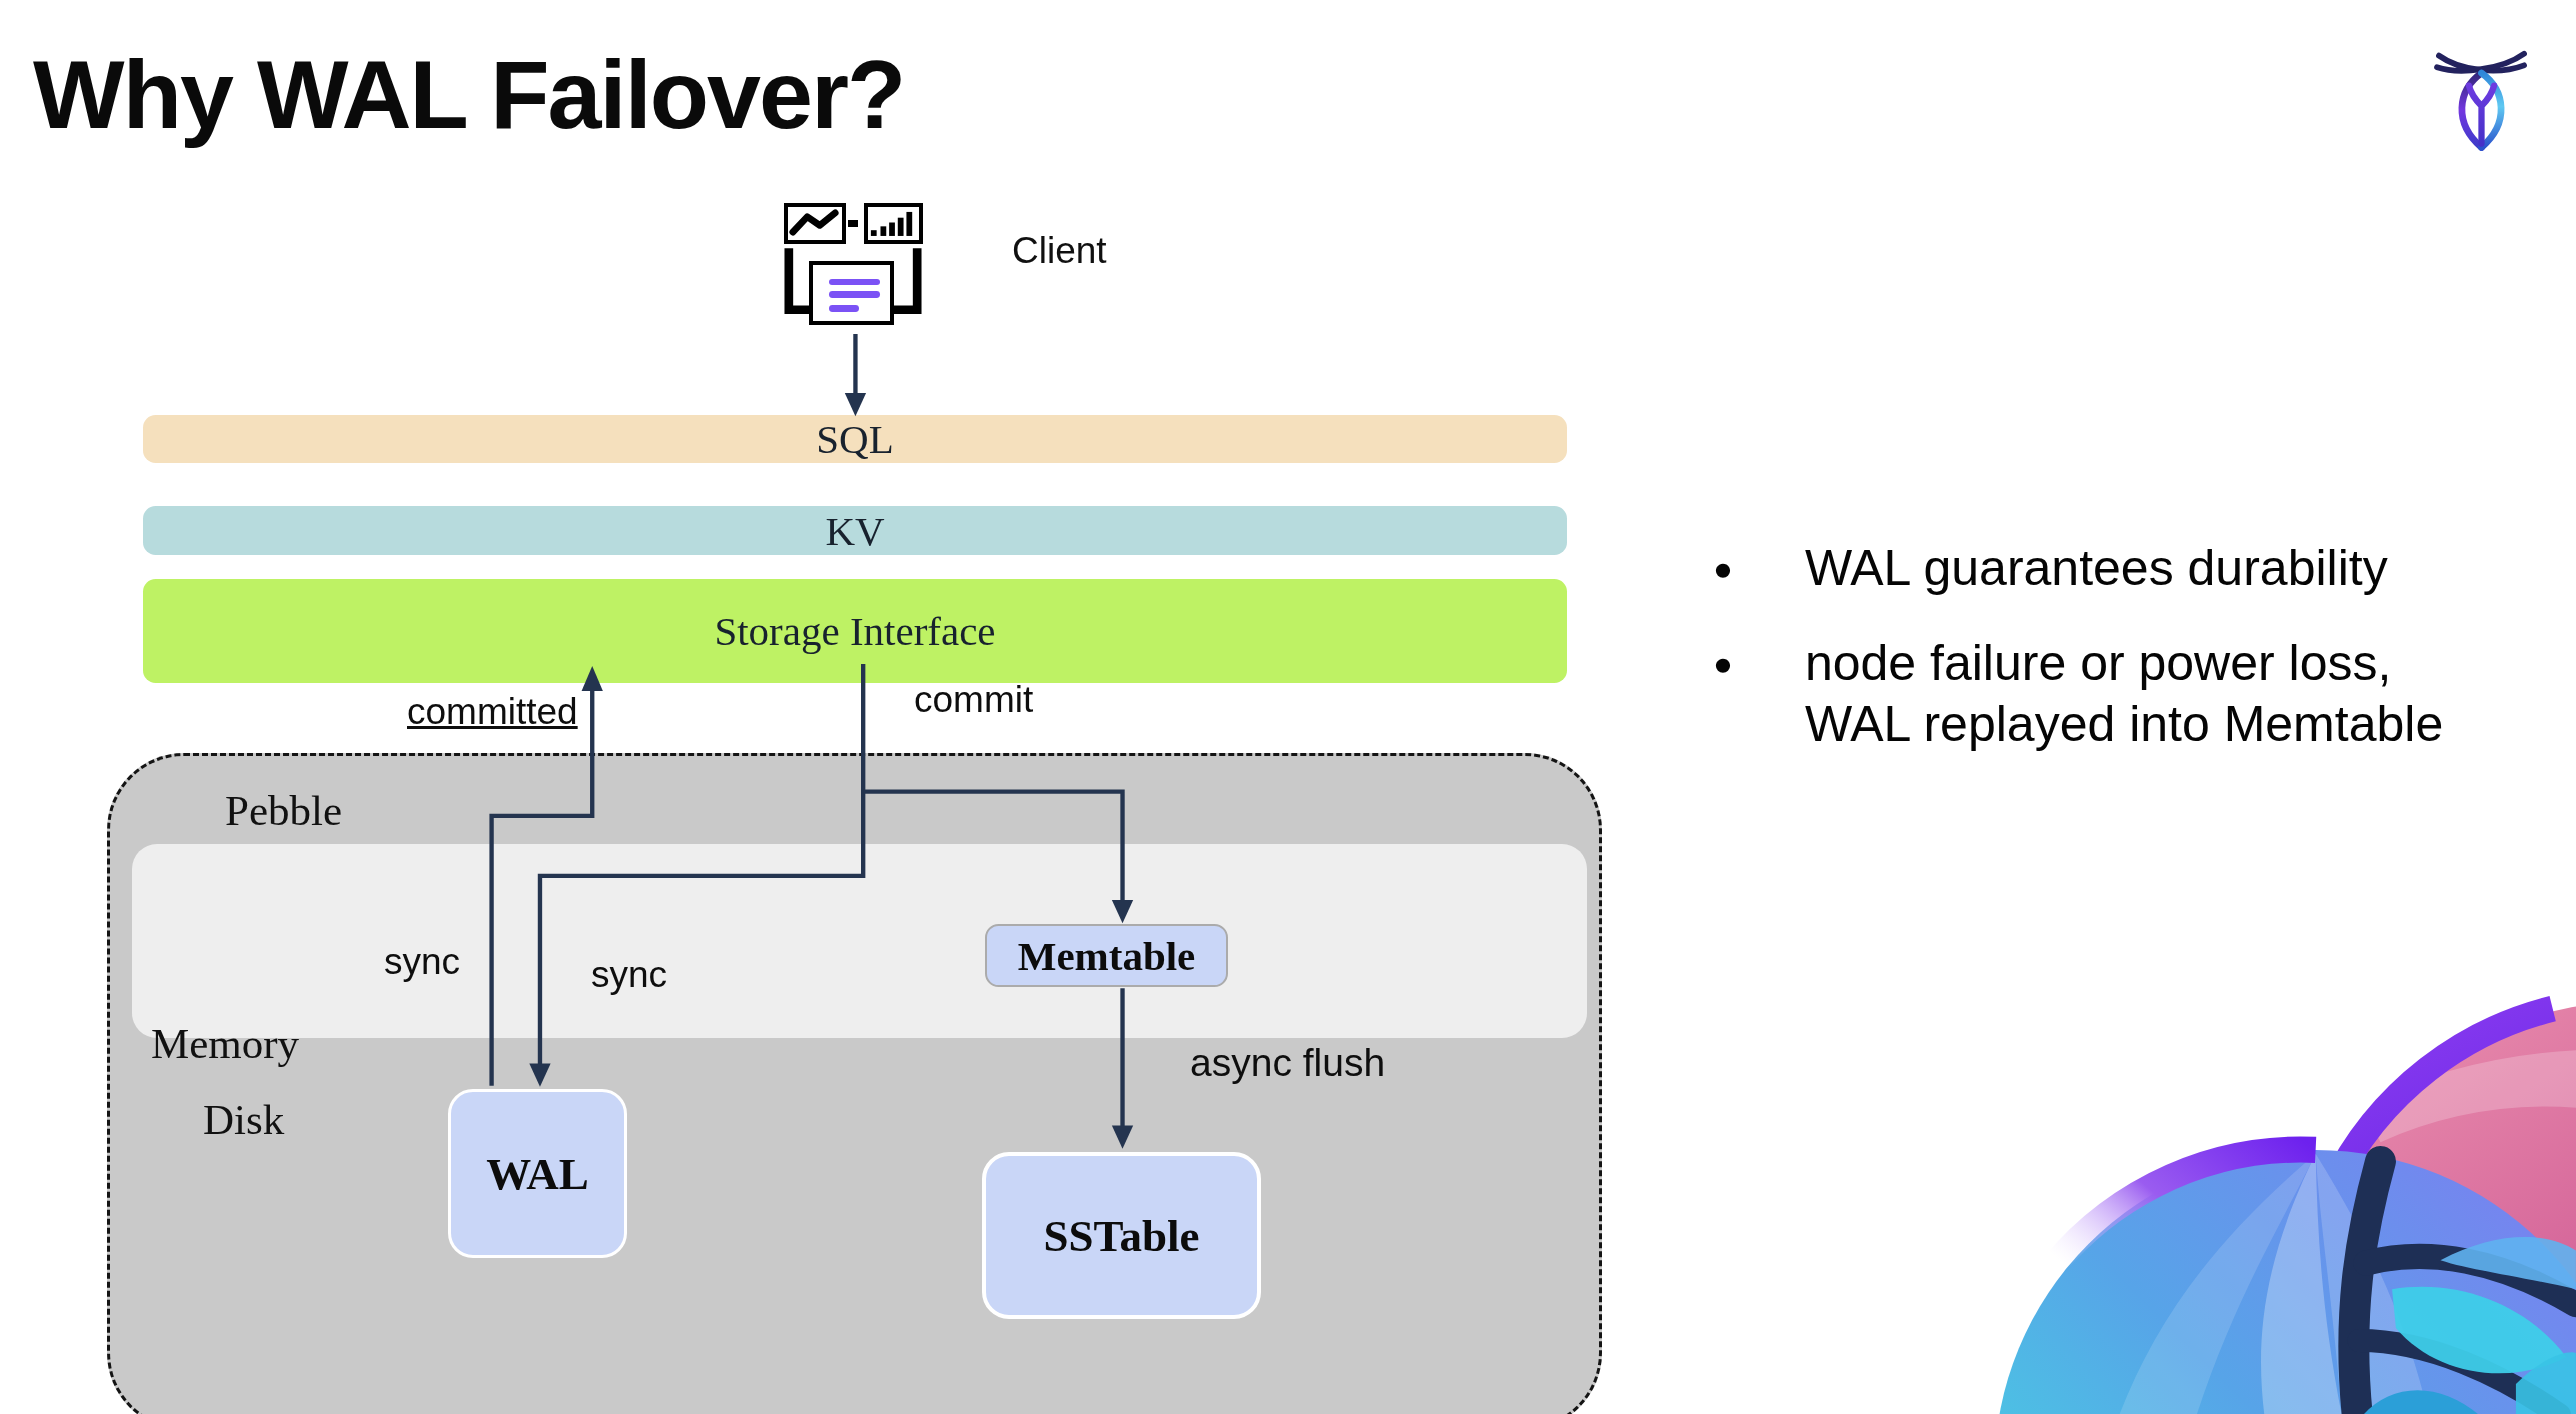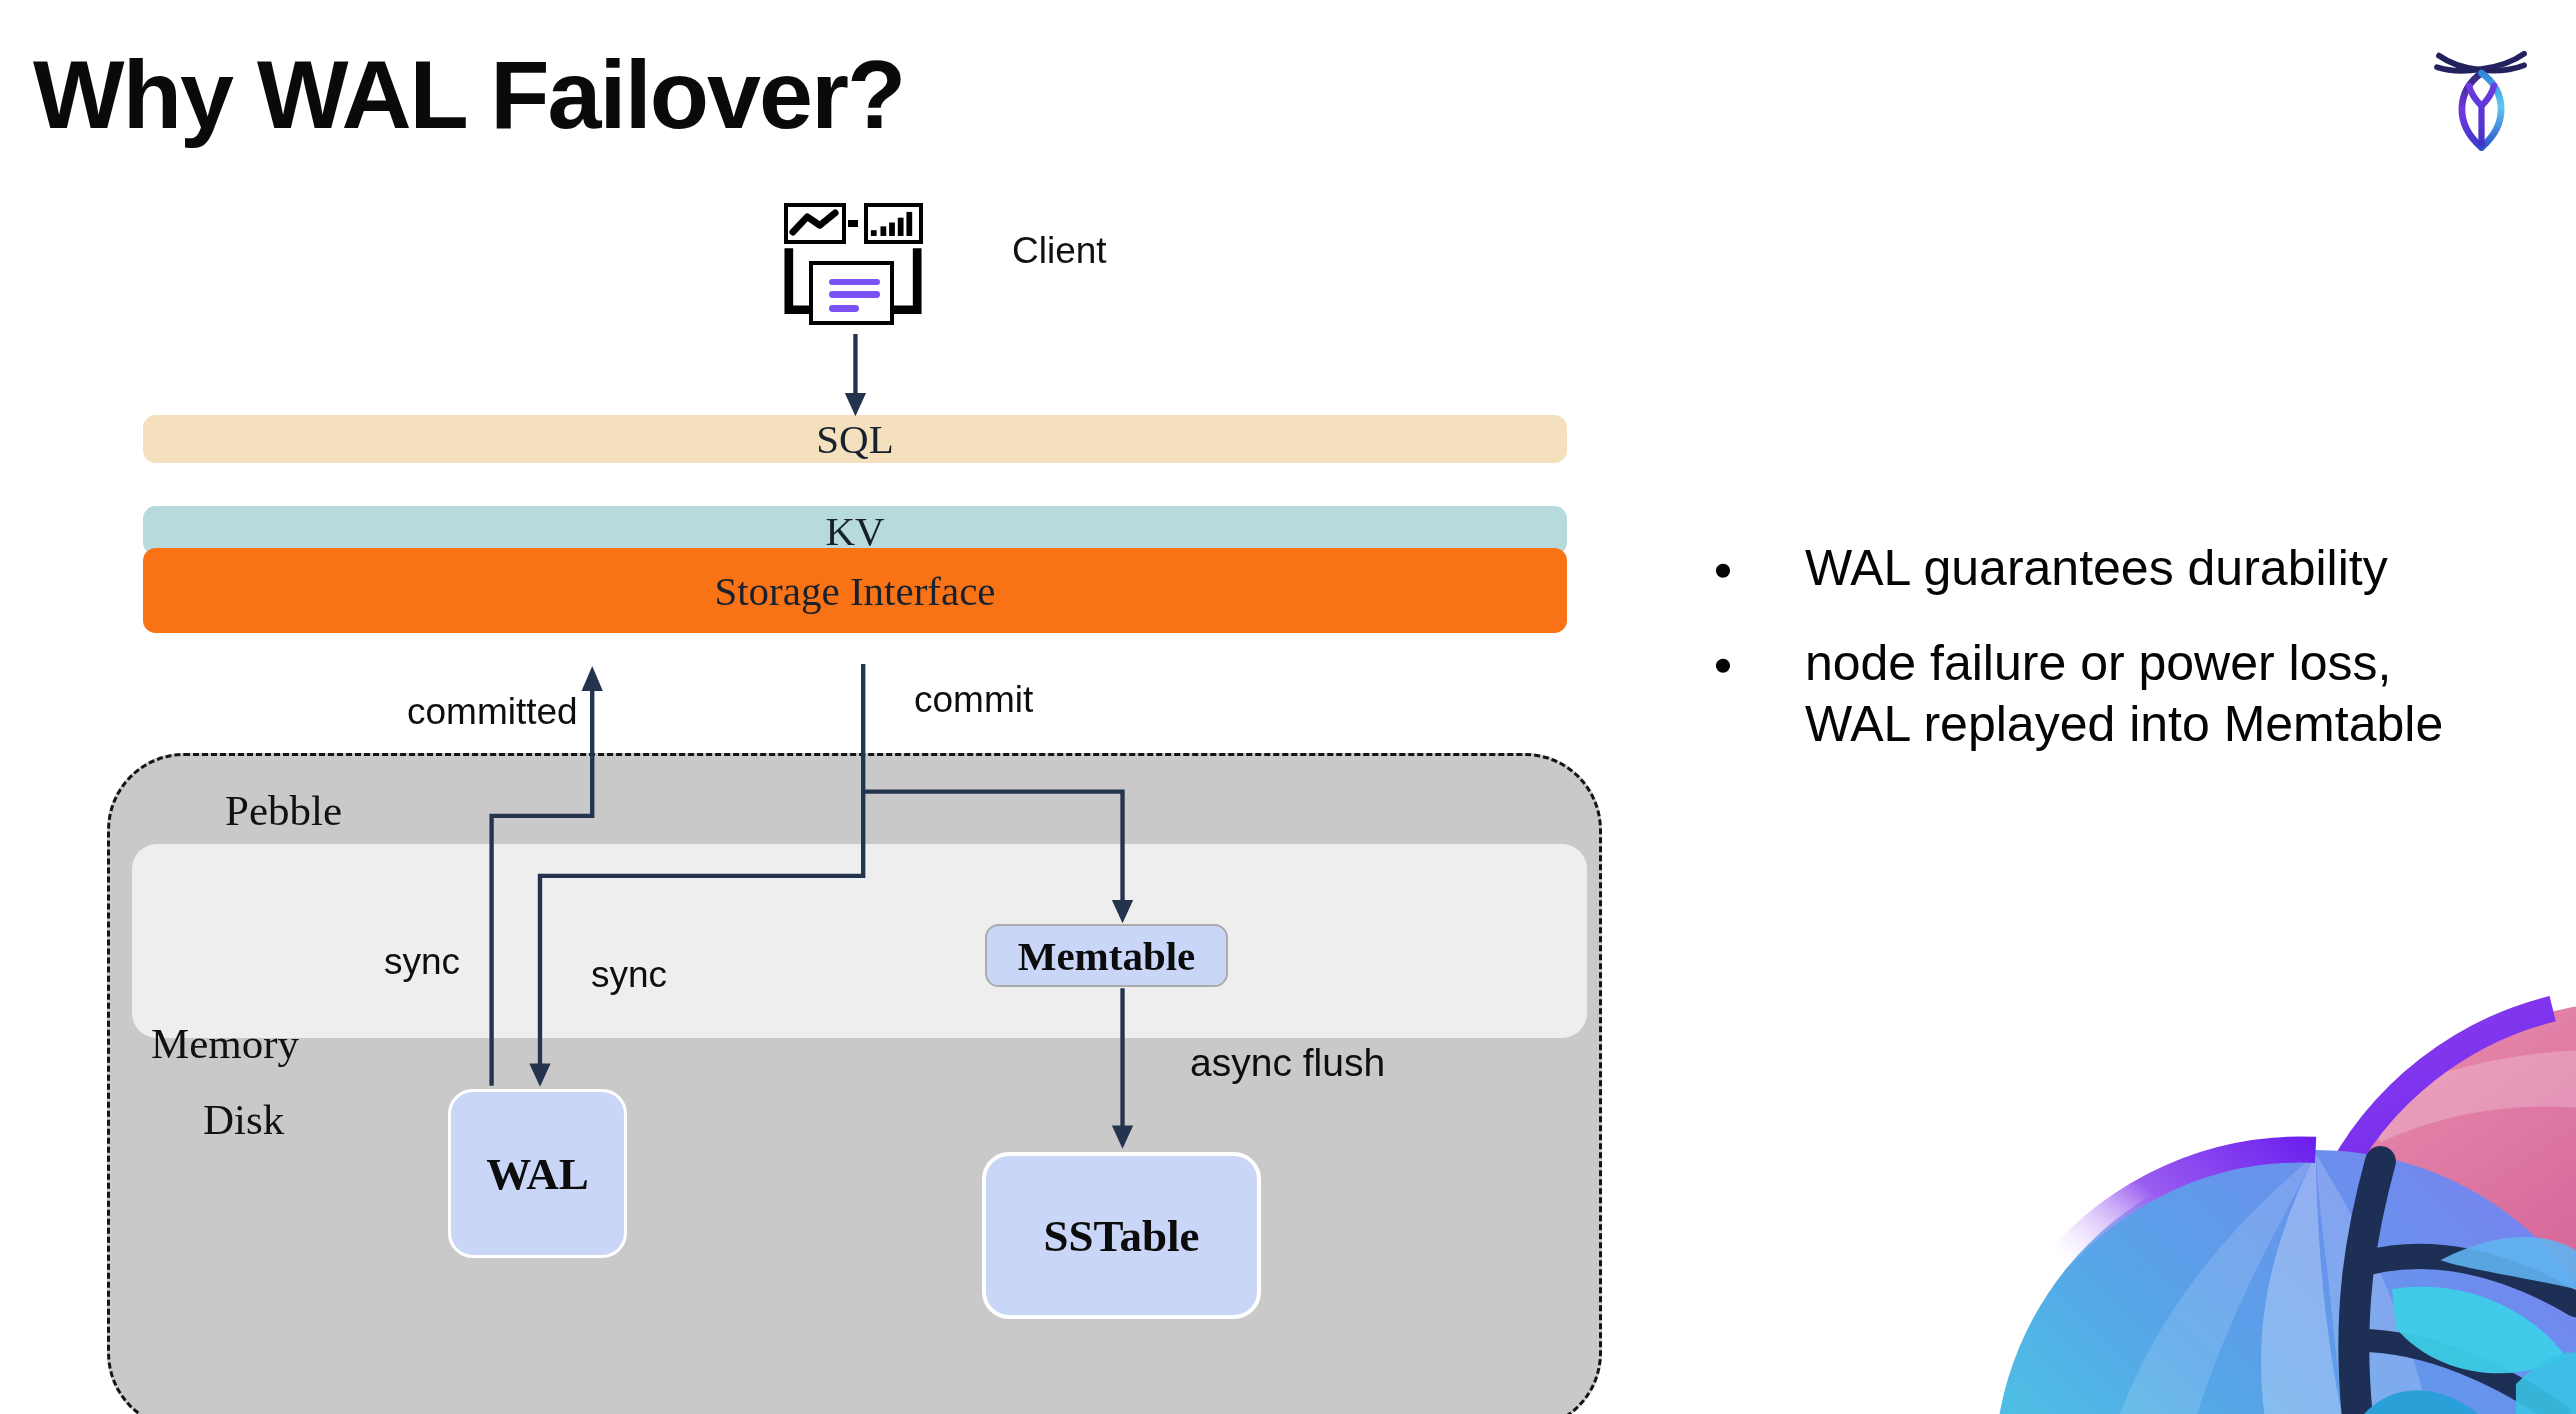--- a/index.html
+++ b/index.html
@@ -24,21 +24,21 @@
   .bar {
     left: 143px; width: 1424px;
     border-radius: 12.6px;
     display: flex; align-items: center; justify-content: center;
     font-family: "Liberation Serif", serif;
     font-size: 41px; color: #18222e;
     z-index: 1;
   }
   .bar-sql     { top: 415px; height: 48px; background: #f5e0bd; }
   .bar-kv      { top: 506px; height: 49px; background: #b7dbdd; }
-  .bar-storage { top: 548px; height: 85px; background: #f97316; }
+  .bar-storage { top: 579px; height: 104px; background: #bef264; }
 
   
   .pebble {
     left: 107px; top: 753px; width: 1495px; height: 677px;
     background: #c9c9c9;
     border: 3.9px dashed #141414;
     border-radius: 77px;
     box-sizing: border-box;
     z-index: 1;
   }
@@ -77,21 +77,21 @@
     left: 982px; top: 1152px; width: 279px; height: 167px;
     border: 4.8px solid #ffffff; border-radius: 27px; font-size: 45px;
   }
 
   
   .edge-label {
     font-family: "Liberation Sans", sans-serif;
     font-size: 37px; color: #0e0e0e;
     z-index: 4; white-space: nowrap;
   }
-  .lbl-committed  { left: 407px;  top: 691px; }
+  .lbl-committed  { left: 407px;  top: 691px; text-decoration: underline; }
   .lbl-commit     { left: 914px;  top: 679px; }
   .lbl-sync-left  { left: 384px;  top: 941px; }
   .lbl-sync-right { left: 591px;  top: 954px; }
   .lbl-asyncflush { left: 1190px; top: 1041px; font-size: 39px; }
 
   
   .client-label { left: 1012px; top: 230px; font-size: 37px; color: #101010; z-index: 4; }
   .chart-box { box-sizing: border-box; border: 4.8px solid #000; background: #fff; z-index: 3; }
   .chart-box-line { left: 784px; top: 203px; width: 62px; height: 41px; }
   .chart-box-bars { left: 864px; top: 203px; width: 59px; height: 41px; }

